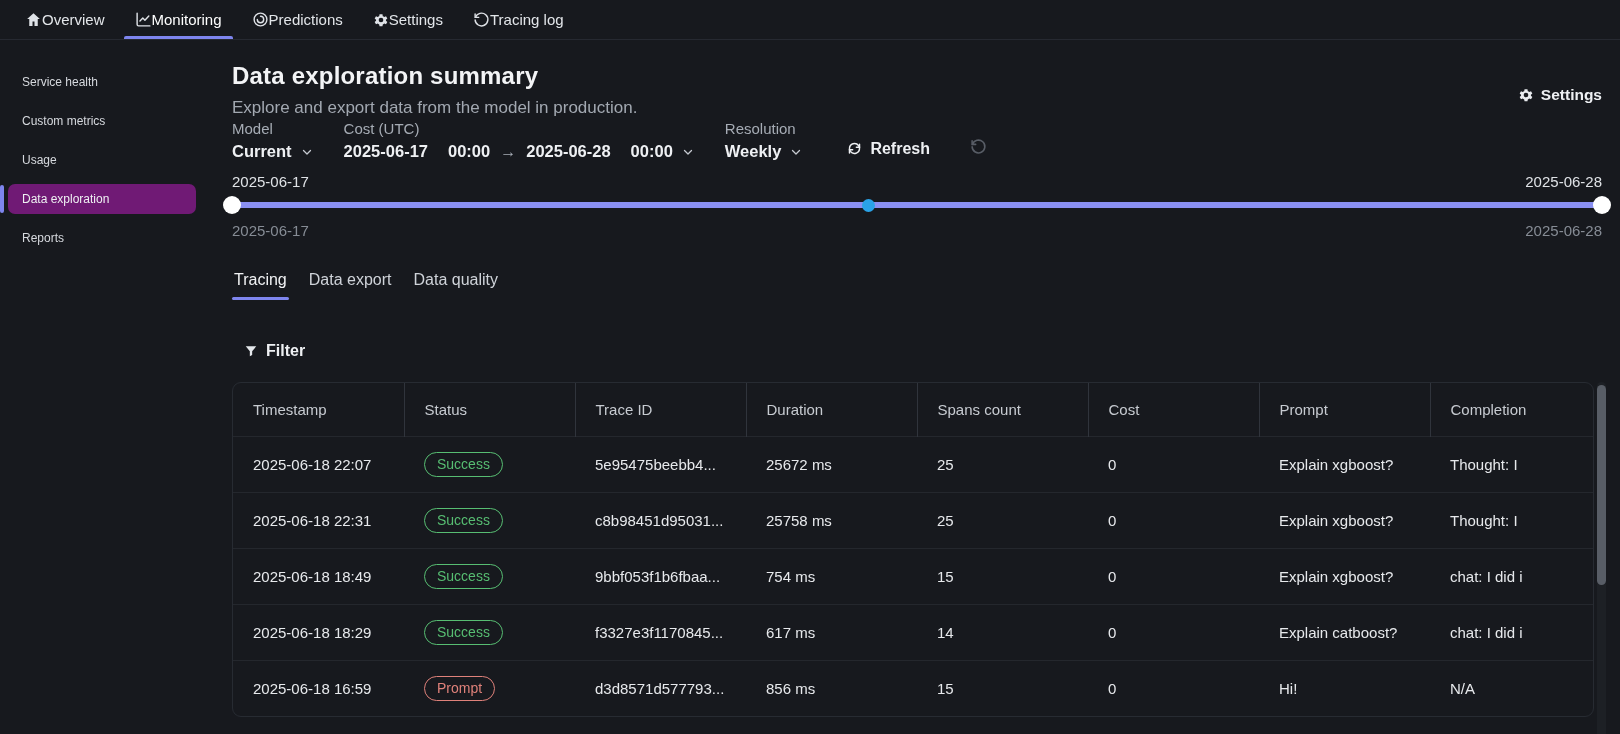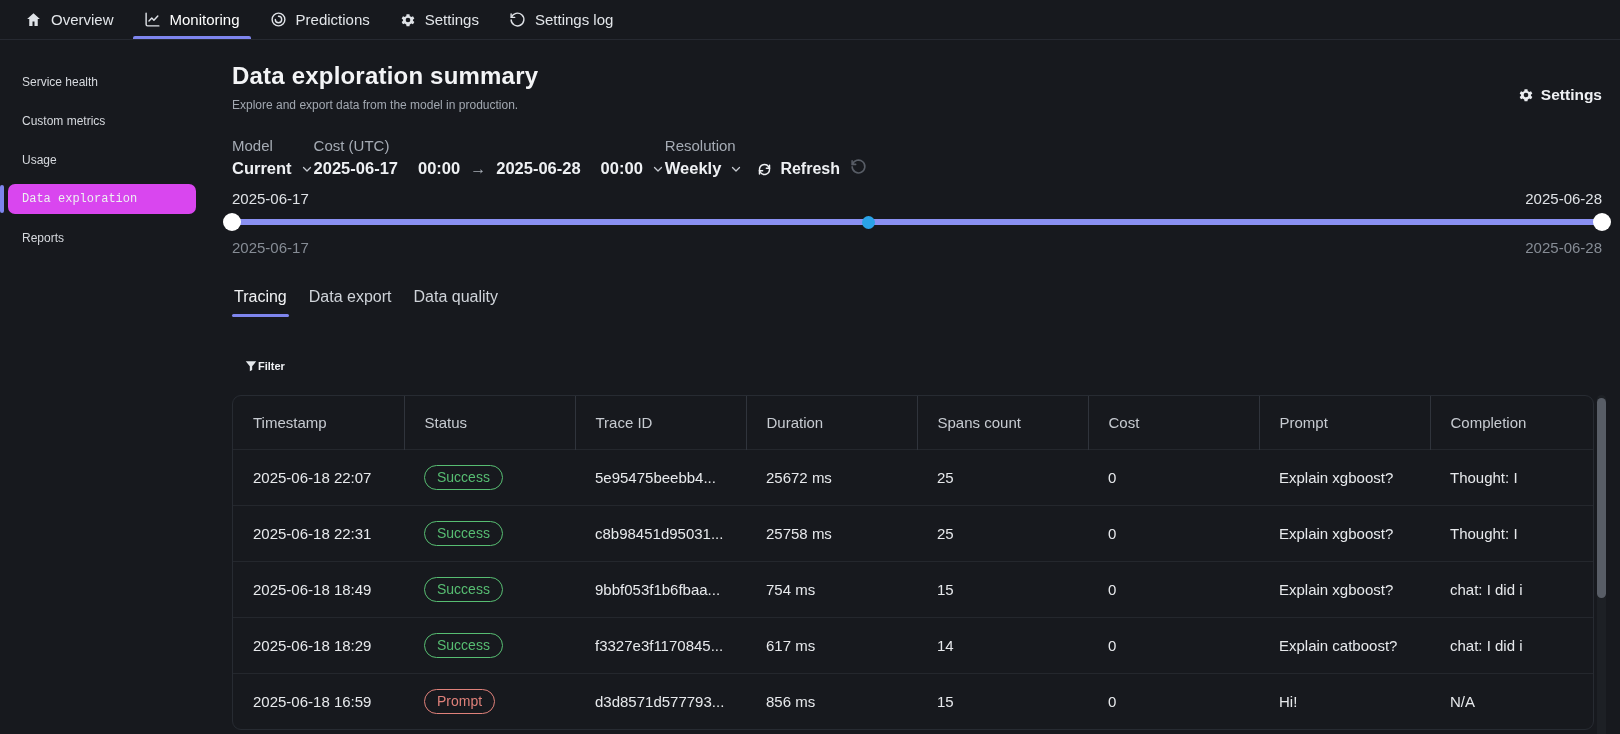--- a/index.html
+++ b/index.html
@@ -19,21 +19,20 @@
     display: flex;
     align-items: stretch;
     padding-left: 10px;
     border-bottom: 1px solid #262931;
     background: #17191e;
   }
   .nav-item {
     position: relative;
     display: flex;
     align-items: center;
-    gap: 9px;
     padding: 0 15px;
     color: #e2e5e9;
     font-size: 15px;
     cursor: pointer;
   }
   .nav-item .icon { color: #dfe2e7; }
   .nav-item.active { color: #ffffff; }
   .nav-item.active::after {
     content: "";
     position: absolute;
@@ -48,47 +47,47 @@
   .sidebar { width: 210px; flex: 0 0 210px; padding-top: 18px; position: relative; }
   .side-item {
     position: relative;
     margin: 9px 14px 4px 8px;
     padding: 8px 14px;
     border-radius: 7px;
     color: #d6d9de;
     font-size: 12px;
     cursor: pointer;
   }
-  .side-item.active { background: #d946ef; color: #eef0f2; font-family: Liberation Mono, monospace; }
+  .side-item.active { background: #701a75; color: #eef0f2; }
   .side-item.active::before {
     content: "";
     position: absolute;
     left: -8px; top: 1px; bottom: 1px;
     width: 4px;
     border-radius: 2px;
     background: var(--accent, #7e85ee);
   }
 
   .content { flex: 1; padding: 22px 32px 0 22px; }
 
   
   .header-row { display: flex; justify-content: space-between; align-items: flex-start; }
   .page-title { font-size: 24px; font-weight: 700; color: #f3f4f6; letter-spacing: .2px; }
-  .page-subtitle { margin-top: 8px; font-size: 12px; color: #a2a8b1; }
+  .page-subtitle { margin-top: 8px; font-size: 17px; color: #a2a8b1; }
   .settings-btn {
     display: flex; align-items: center; gap: 7px;
     background: none; border: none; cursor: pointer;
     color: #eef0f3; font-family: inherit;
     font-size: 15.5px; font-weight: 700;
     margin-top: 24px;
   }
   .settings-btn .icon { color: #e8eaee; }
 
   
-  .controls { display: flex; align-items: flex-end; margin-top: 24px; }
+  .controls { display: flex; align-items: center; gap: 30px; margin-top: 1px; }
   .control-label { font-size: 15px; color: #a6acb5; line-height: 20px; }
   .control-value {
     margin-top: 3px;
     display: flex; align-items: center; gap: 7px;
     background: none; border: none; cursor: pointer;
     color: #eef0f3; font-family: inherit;
     font-size: 16.5px; font-weight: 700;
     padding: 0;
   }
   .control-value .chev { color: #c6cad1; margin-left: 1px; }
@@ -143,24 +142,24 @@
   .tab.active { color: #f1f2f4; }
   .tab.active::after {
     content: "";
     position: absolute; left: 0; right: 0; bottom: 0;
     height: 3px; border-radius: 2px;
     background: var(--accent, #7e85ee);
   }
 
   
   .filter-btn {
-    display: flex; align-items: center; 
+    display: flex; align-items: center; gap: 8px;
     background: none; border: none; cursor: pointer;
     color: #eef0f3; font-family: inherit;
-    font-size: 11px; font-weight: 700;
+    font-size: 16px; font-weight: 700;
     margin-top: 42px; margin-left: 12px;
   }
   .filter-btn .icon { color: #e4e7eb; }
 
   
   .table-area { position: relative; margin-top: 22px; }
   .table-clip {
     width: calc(100% - 8px);
     border: 1px solid #272b32;
     border-radius: 9px;
@@ -254,21 +253,21 @@
     </span>
     <span>Settings</span>
   </div>
   <div class="nav-item">
     <span class="icon">
       <svg width="17" height="17" viewBox="0 0 24 24" fill="none" stroke="currentColor" stroke-width="2" stroke-linecap="round">
           <path d="M3 4v5h5"></path>
           <path d="M3.5 9A9 9 0 1 1 3 12.5"></path>
         </svg>
     </span>
-    <span>Settings log</span>
+    <span>Tracing log</span>
   </div>
 </nav>
 
 <div class="layout">
 
   <aside class="sidebar">
     <div class="side-item"><span>Service health</span></div>
     <div class="side-item"><span>Custom metrics</span></div>
     <div class="side-item"><span>Usage</span></div>
     <div class="side-item active"><span>Data exploration</span></div>

